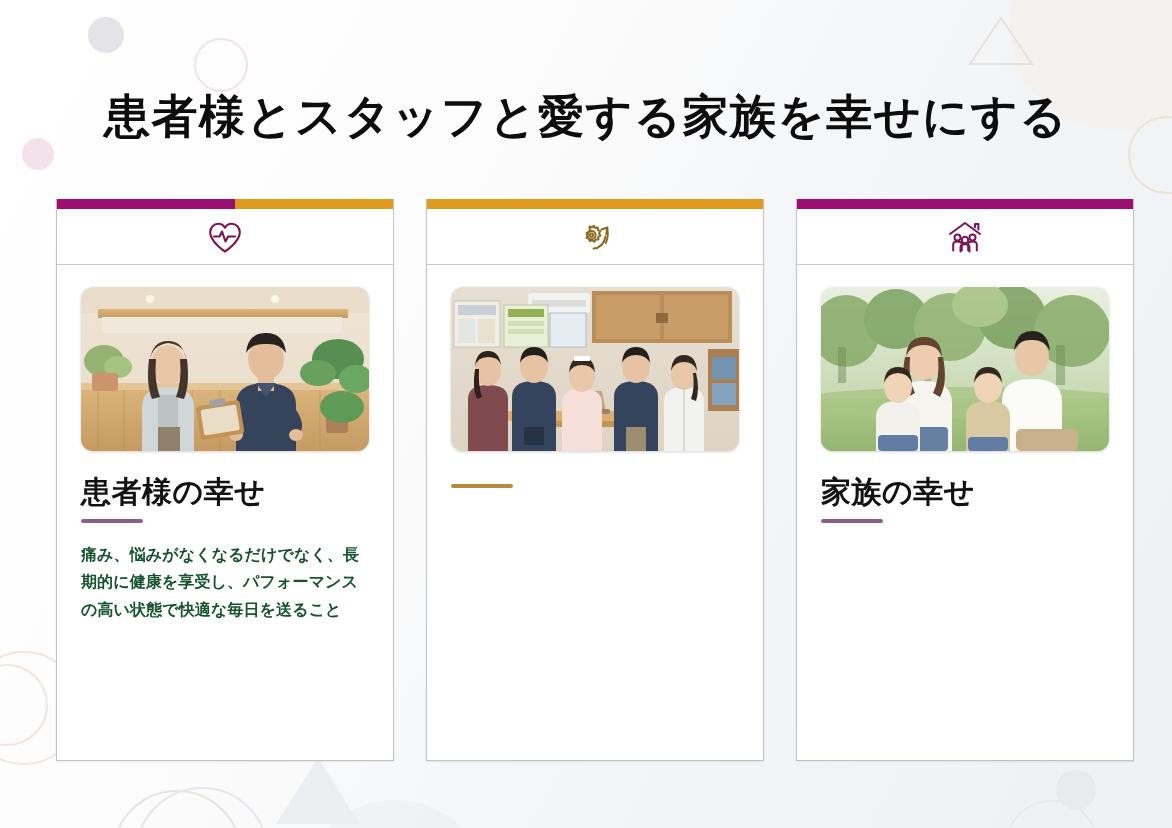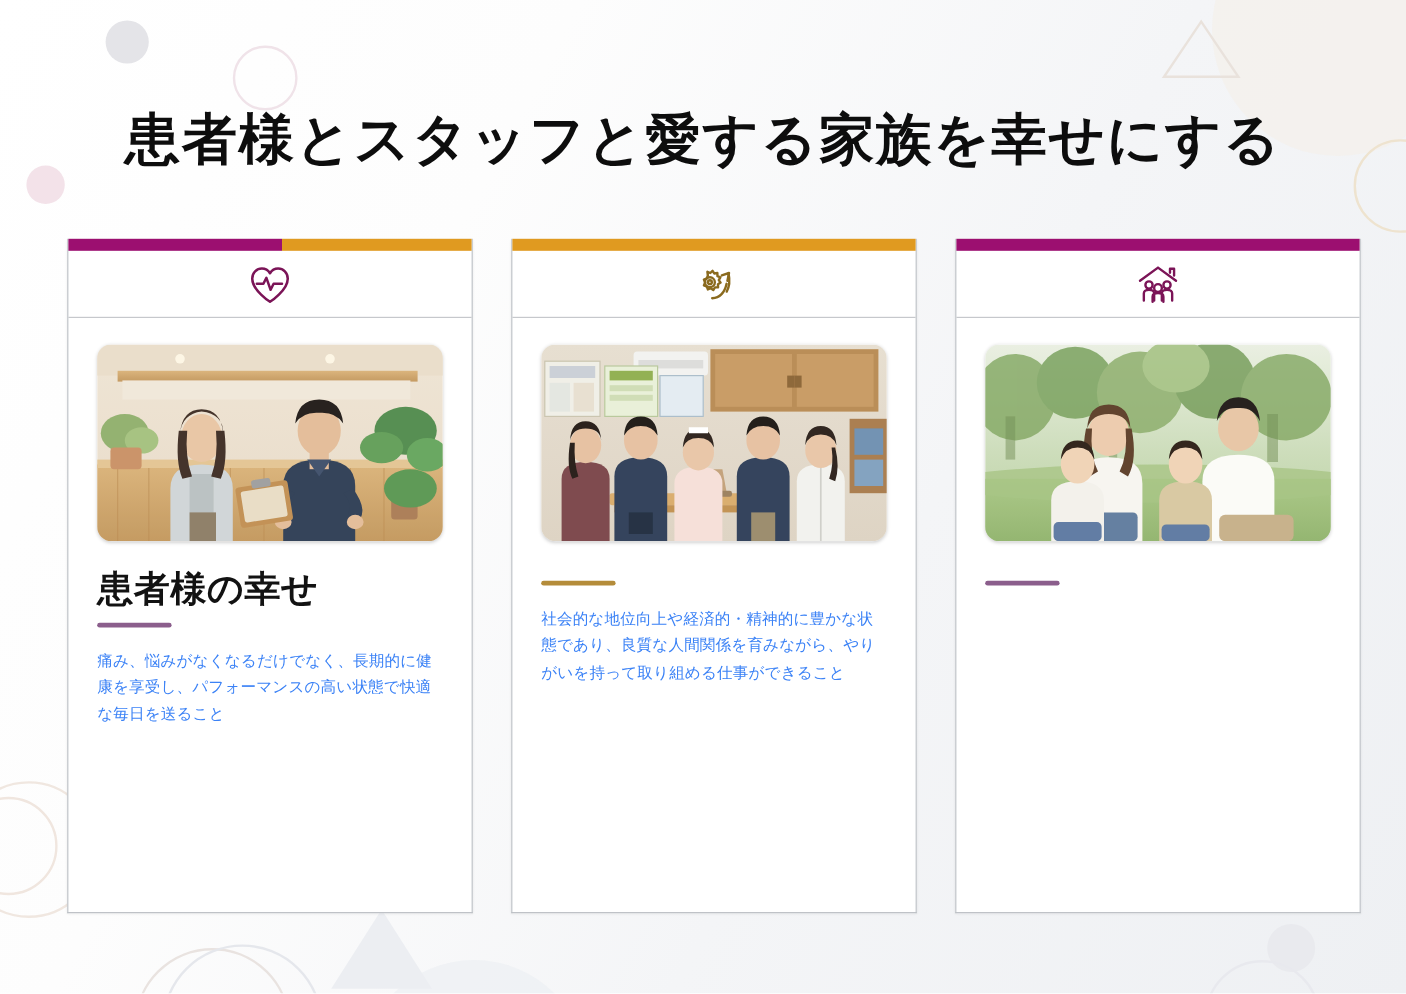--- a/index.html
+++ b/index.html
@@ -125,24 +125,24 @@
     white-space: nowrap;
   }
   .card-underline {
     width: 62px;
     height: 4px;
     margin-top: 9px;
     border-radius: 2px;
   }
   .card-text {
     margin-top: 18px;
-    font-size: 13px;
-    font-weight: 400;
+    font-size: 16px;
+    font-weight: 700;
     line-height: 1.72;
-    color: #3b82f6;
+    color: #14532d;
     letter-spacing: .1px;
     word-break: break-all;
   }
 </style>
 </head>
 <body>
 
 <div id="bg-decor">
   <div class="deco deco-circle-fill" id="d-soft-tr"></div>
   <div class="deco deco-circle-fill" id="d-gray-dot-tl"></div>
@@ -371,21 +371,20 @@
             <path d="M221 84 Q222 68 234 68 Q246 68 247 84 Q244 75 234 75 Q224 75 221 84 Z" fill="#2a1f18"></path>
             <path d="M246 86 Q250 102 246 114 L241 112 Q245 100 243 86 Z" fill="#2a1f18"></path>
           </g>
           <rect width="290" height="164" fill="#ffffff" opacity=".04"></rect>
         </svg>
       </div>
     </div>
 
     <div class="card-body">
       <div class="card-underline" id="c2u" style="background: rgb(180, 140, 58);"></div>
-      <p class="card-text">社会的な地位向上や経済的・精神的に豊かな状態であり、良質な人間関係を育みながら、やりがいを持って取り組める仕事ができること</p>
     </div>
   </div>
 
   <div class="card">
     <div class="card-topbar">
       <div class="seg" id="c3s1" style="background: rgb(156, 15, 112); width: 100%;"></div>
     </div>
 
     <div class="card-icon-row">
       <svg width="40" height="34" viewBox="0 0 40 34">
@@ -462,17 +461,18 @@
             <ellipse cx="168" cy="100" rx="14" ry="16" fill="#f0d2b4"></ellipse>
             <path d="M154 96 Q155 80 168 80 Q181 80 182 96 Q178 86 168 86 Q158 86 154 96 Z" fill="#2a1c12"></path>
             <rect x="148" y="150" width="40" height="14" rx="4" fill="#5a76a0"></rect>
           </g>
           <rect width="290" height="164" fill="#ffffff" opacity=".05"></rect>
         </svg>
       </div>
     </div>
 
     <div class="card-body">
+      <div class="card-heading">家族の幸せ</div>
       <div class="card-underline" id="c3u" style="background: rgb(139, 94, 140);"></div>
     </div>
   </div>
 
 </div>
 
 </body></html>

